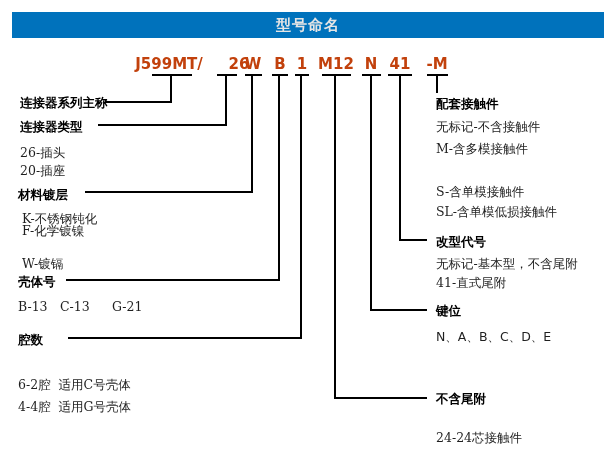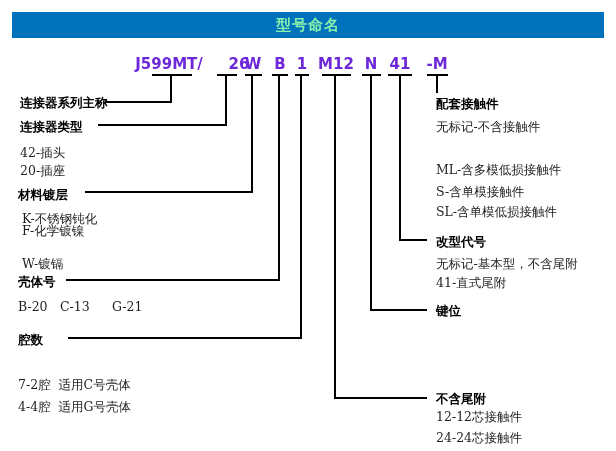--- a/index.html
+++ b/index.html
@@ -1,22 +1,22 @@
 <!DOCTYPE html>
 <html><head>
 <meta charset="utf-8">
 <style>
   html,body{margin:0;padding:0;background:#fff;}
   .page{position:relative;width:616px;height:451px;background:#ffffff;overflow:hidden;
         font-family:"DejaVu Sans","Liberation Sans",sans-serif;color:#1a1a1a;}
   .titlebar{position:absolute;left:12px;top:12px;width:592px;height:26px;background:#0072bc;
             display:flex;align-items:center;justify-content:center;}
-  .titlebar span{color:#86efac;font-weight:bold;font-size:15px;letter-spacing:1px;}
+  .titlebar span{color:#e5e5e5;font-weight:bold;font-size:15px;letter-spacing:1px;}
   .code{position:absolute;top:55px;transform:translateX(-50%);font-weight:bold;font-size:15px;
-        white-space:nowrap;color:#6d28d9;}
+        white-space:nowrap;color:#c2410c;}
   .ln{position:absolute;background:#000;}
   .hline{height:2px;}
   .vline{width:2px;}
   .lbl{position:absolute;font-weight:bold;font-size:12.5px;white-space:pre;color:#000;}
   .itm{position:absolute;font-family:"DejaVu Serif","Liberation Serif",serif;
        font-size:12.5px;white-space:pre;color:#1f1f1f;}
   .sans{font-family:"DejaVu Sans","Liberation Sans",sans-serif;}
 </style>
 </head>
 <body>
@@ -63,40 +63,40 @@
   <div class="ln hline" style="left:98px;top:124px;width:129px"></div>
   <div class="ln hline" style="left:85px;top:191px;width:168px"></div>
   <div class="ln hline" style="left:66px;top:279px;width:214px"></div>
   <div class="ln hline" style="left:68px;top:337px;width:234px"></div>
   <div class="ln hline" style="left:399px;top:239px;width:28px"></div>
   <div class="ln hline" style="left:370px;top:309px;width:57px"></div>
   <div class="ln hline" style="left:334px;top:397px;width:93px"></div>
 
   <span class="lbl" style="left:20px;top:95px">连接器系列主称</span>
   <span class="lbl" style="left:20px;top:119px">连接器类型</span>
-  <span class="itm" style="left:20px;top:145px">42-插头</span>
+  <span class="itm" style="left:20px;top:145px">26-插头</span>
   <span class="itm" style="left:20px;top:163px">20-插座</span>
   <span class="lbl" style="left:18px;top:187px">材料镀层</span>
   <span class="itm" style="left:22px;top:211px">K-不锈钢钝化</span>
   <span class="itm" style="left:22px;top:223px">F-化学镀镍</span>
   <span class="itm" style="left:22px;top:256px">W-镀镉</span>
   <span class="lbl" style="left:18px;top:274px">壳体号</span>
-  <span class="itm" style="left:18px;top:299px">B-20</span>
+  <span class="itm" style="left:18px;top:299px">B-13</span>
   <span class="itm" style="left:60px;top:299px">C-13</span>
   <span class="itm" style="left:112px;top:299px">G-21</span>
   <span class="lbl" style="left:18px;top:332px">腔数</span>
-  <span class="itm" style="left:18px;top:377px">7-2腔  适用C号壳体</span>
+  <span class="itm" style="left:18px;top:377px">6-2腔  适用C号壳体</span>
   <span class="itm" style="left:18px;top:399px">4-4腔  适用G号壳体</span>
 
   <span class="lbl" style="left:436px;top:96px">配套接触件</span>
   <span class="itm" style="left:436px;top:119px">无标记-不含接触件</span>
-  <span class="itm" style="left:436px;top:162px">ML-含多模低损接触件</span>
+  <span class="itm" style="left:436px;top:141px">M-含多模接触件</span>
   <span class="itm" style="left:436px;top:204px">SL-含单模低损接触件</span>
   <span class="itm" style="left:436px;top:184px">S-含单模接触件</span>
   <span class="lbl" style="left:436px;top:234px">改型代号</span>
   <span class="itm" style="left:436px;top:256px">无标记-基本型，不含尾附</span>
   <span class="itm" style="left:436px;top:275px">41-直式尾附</span>
   <span class="lbl" style="left:436px;top:303px">键位</span>
+  <span class="itm sans" style="left:436px;top:329px">N、A、B、C、D、E</span>
   <span class="lbl" style="left:436px;top:391px">不含尾附</span>
-  <span class="itm" style="left:436px;top:409px">12-12芯接触件</span>
   <span class="itm" style="left:436px;top:430px">24-24芯接触件</span>
 
 </div>
 
 </body></html>

